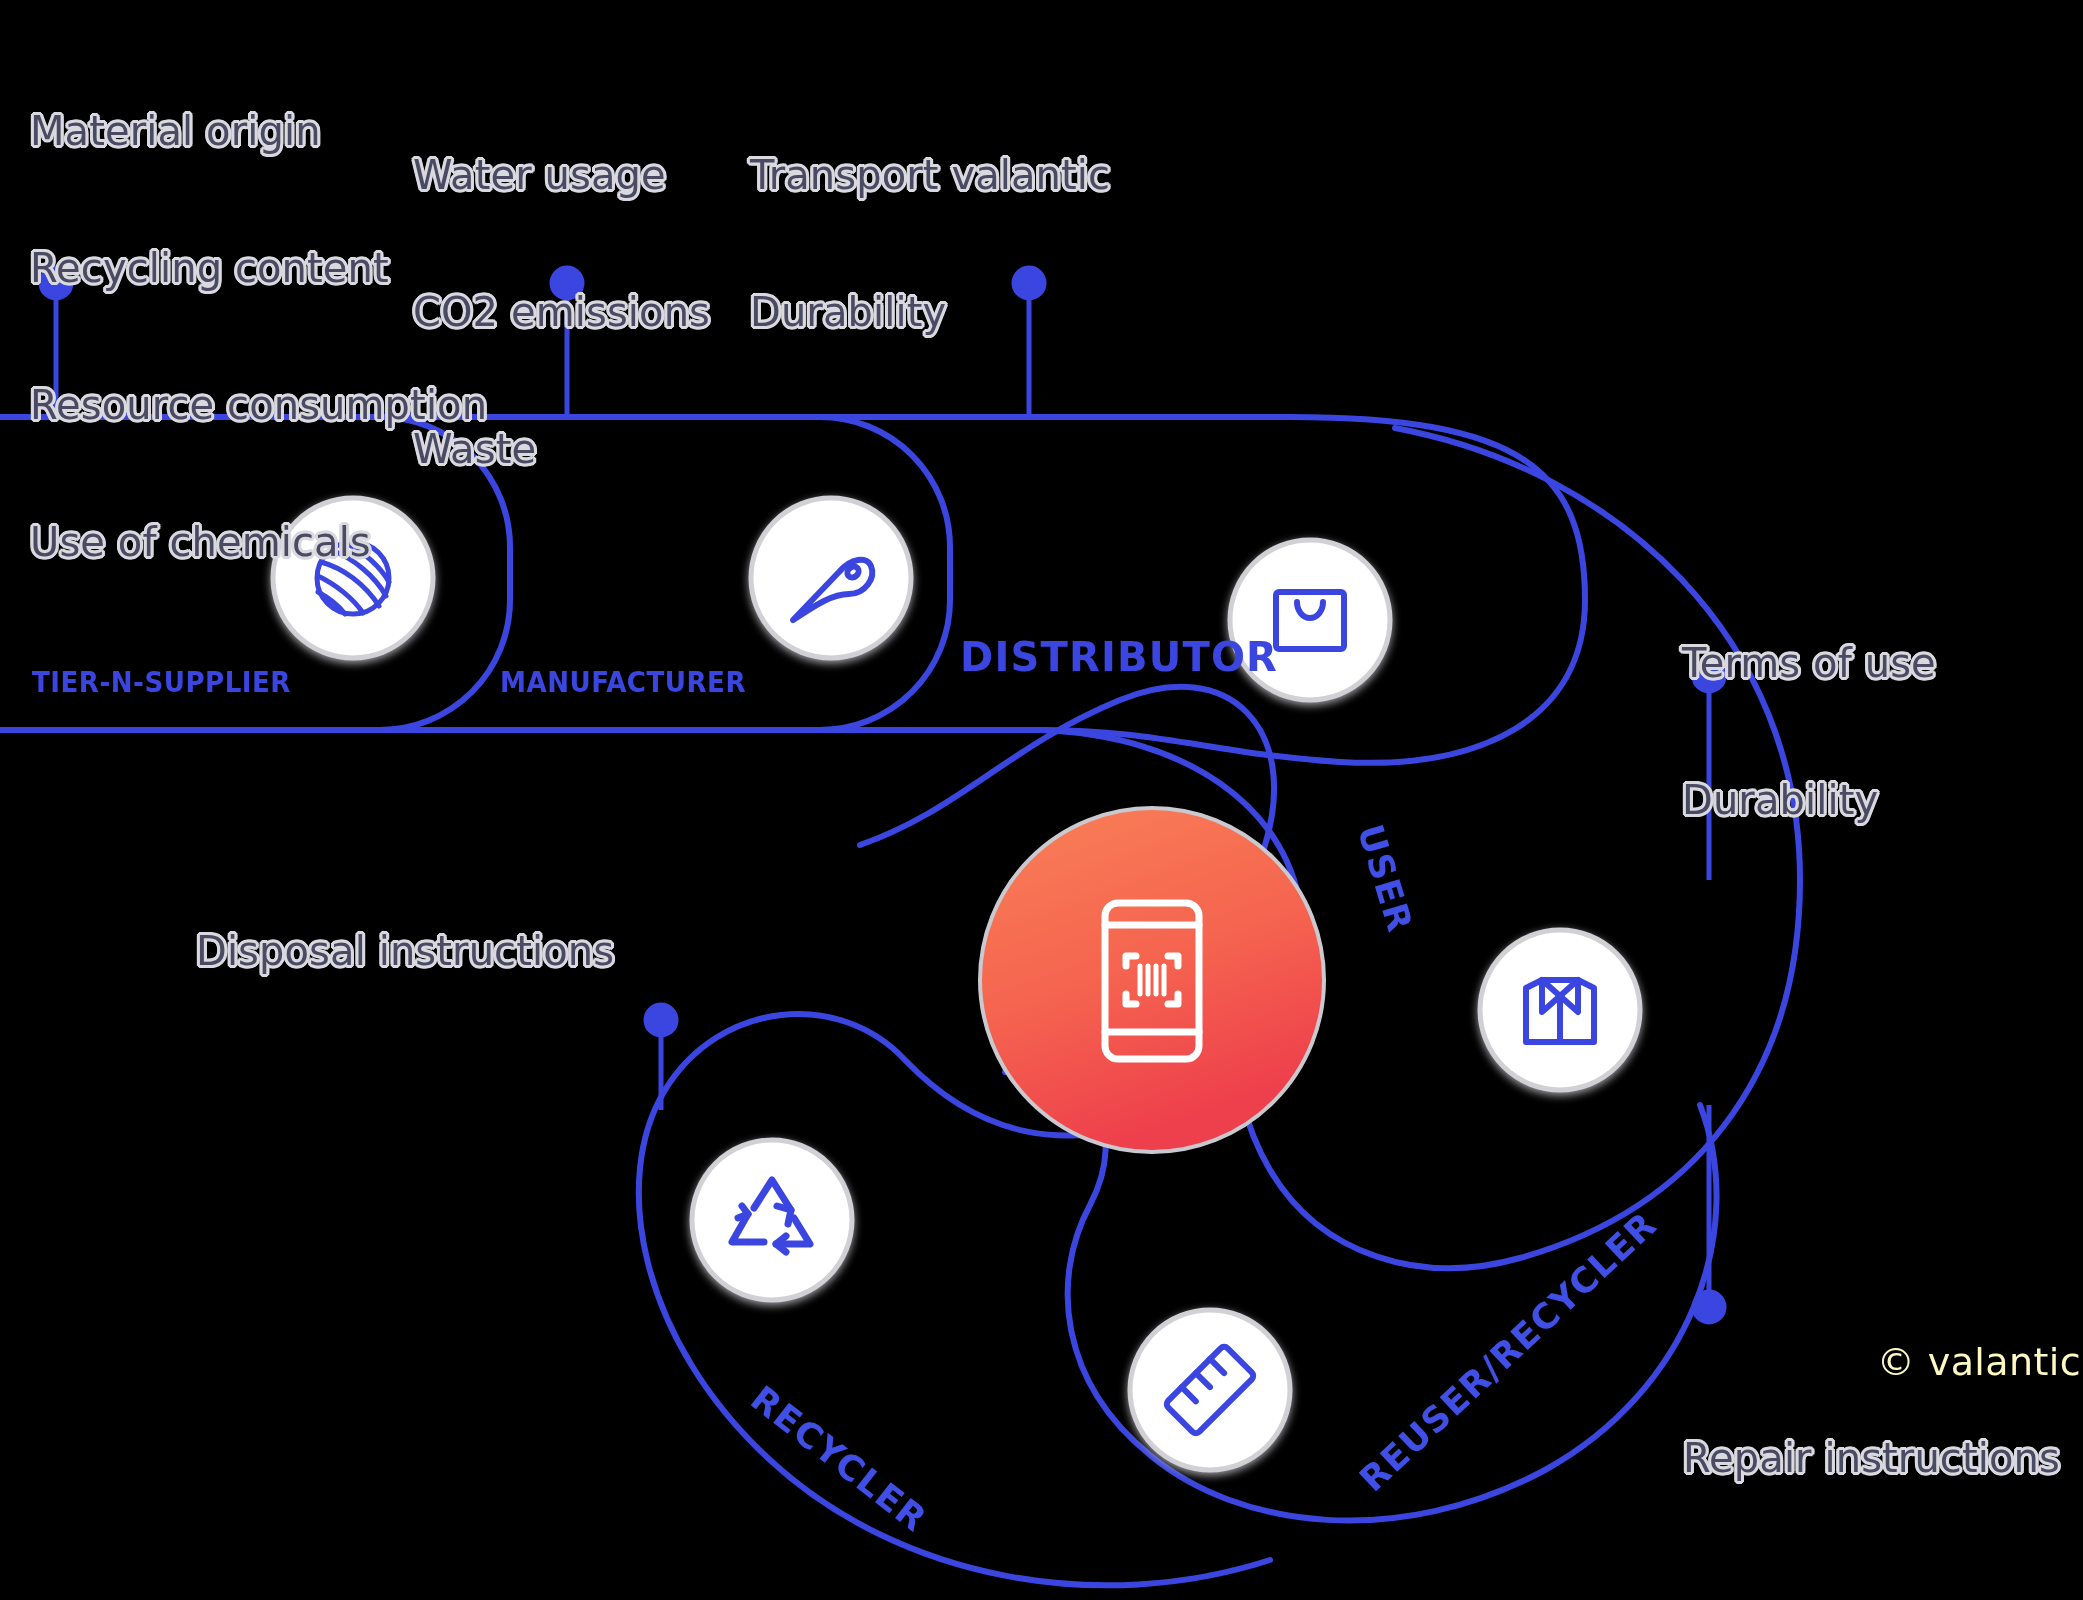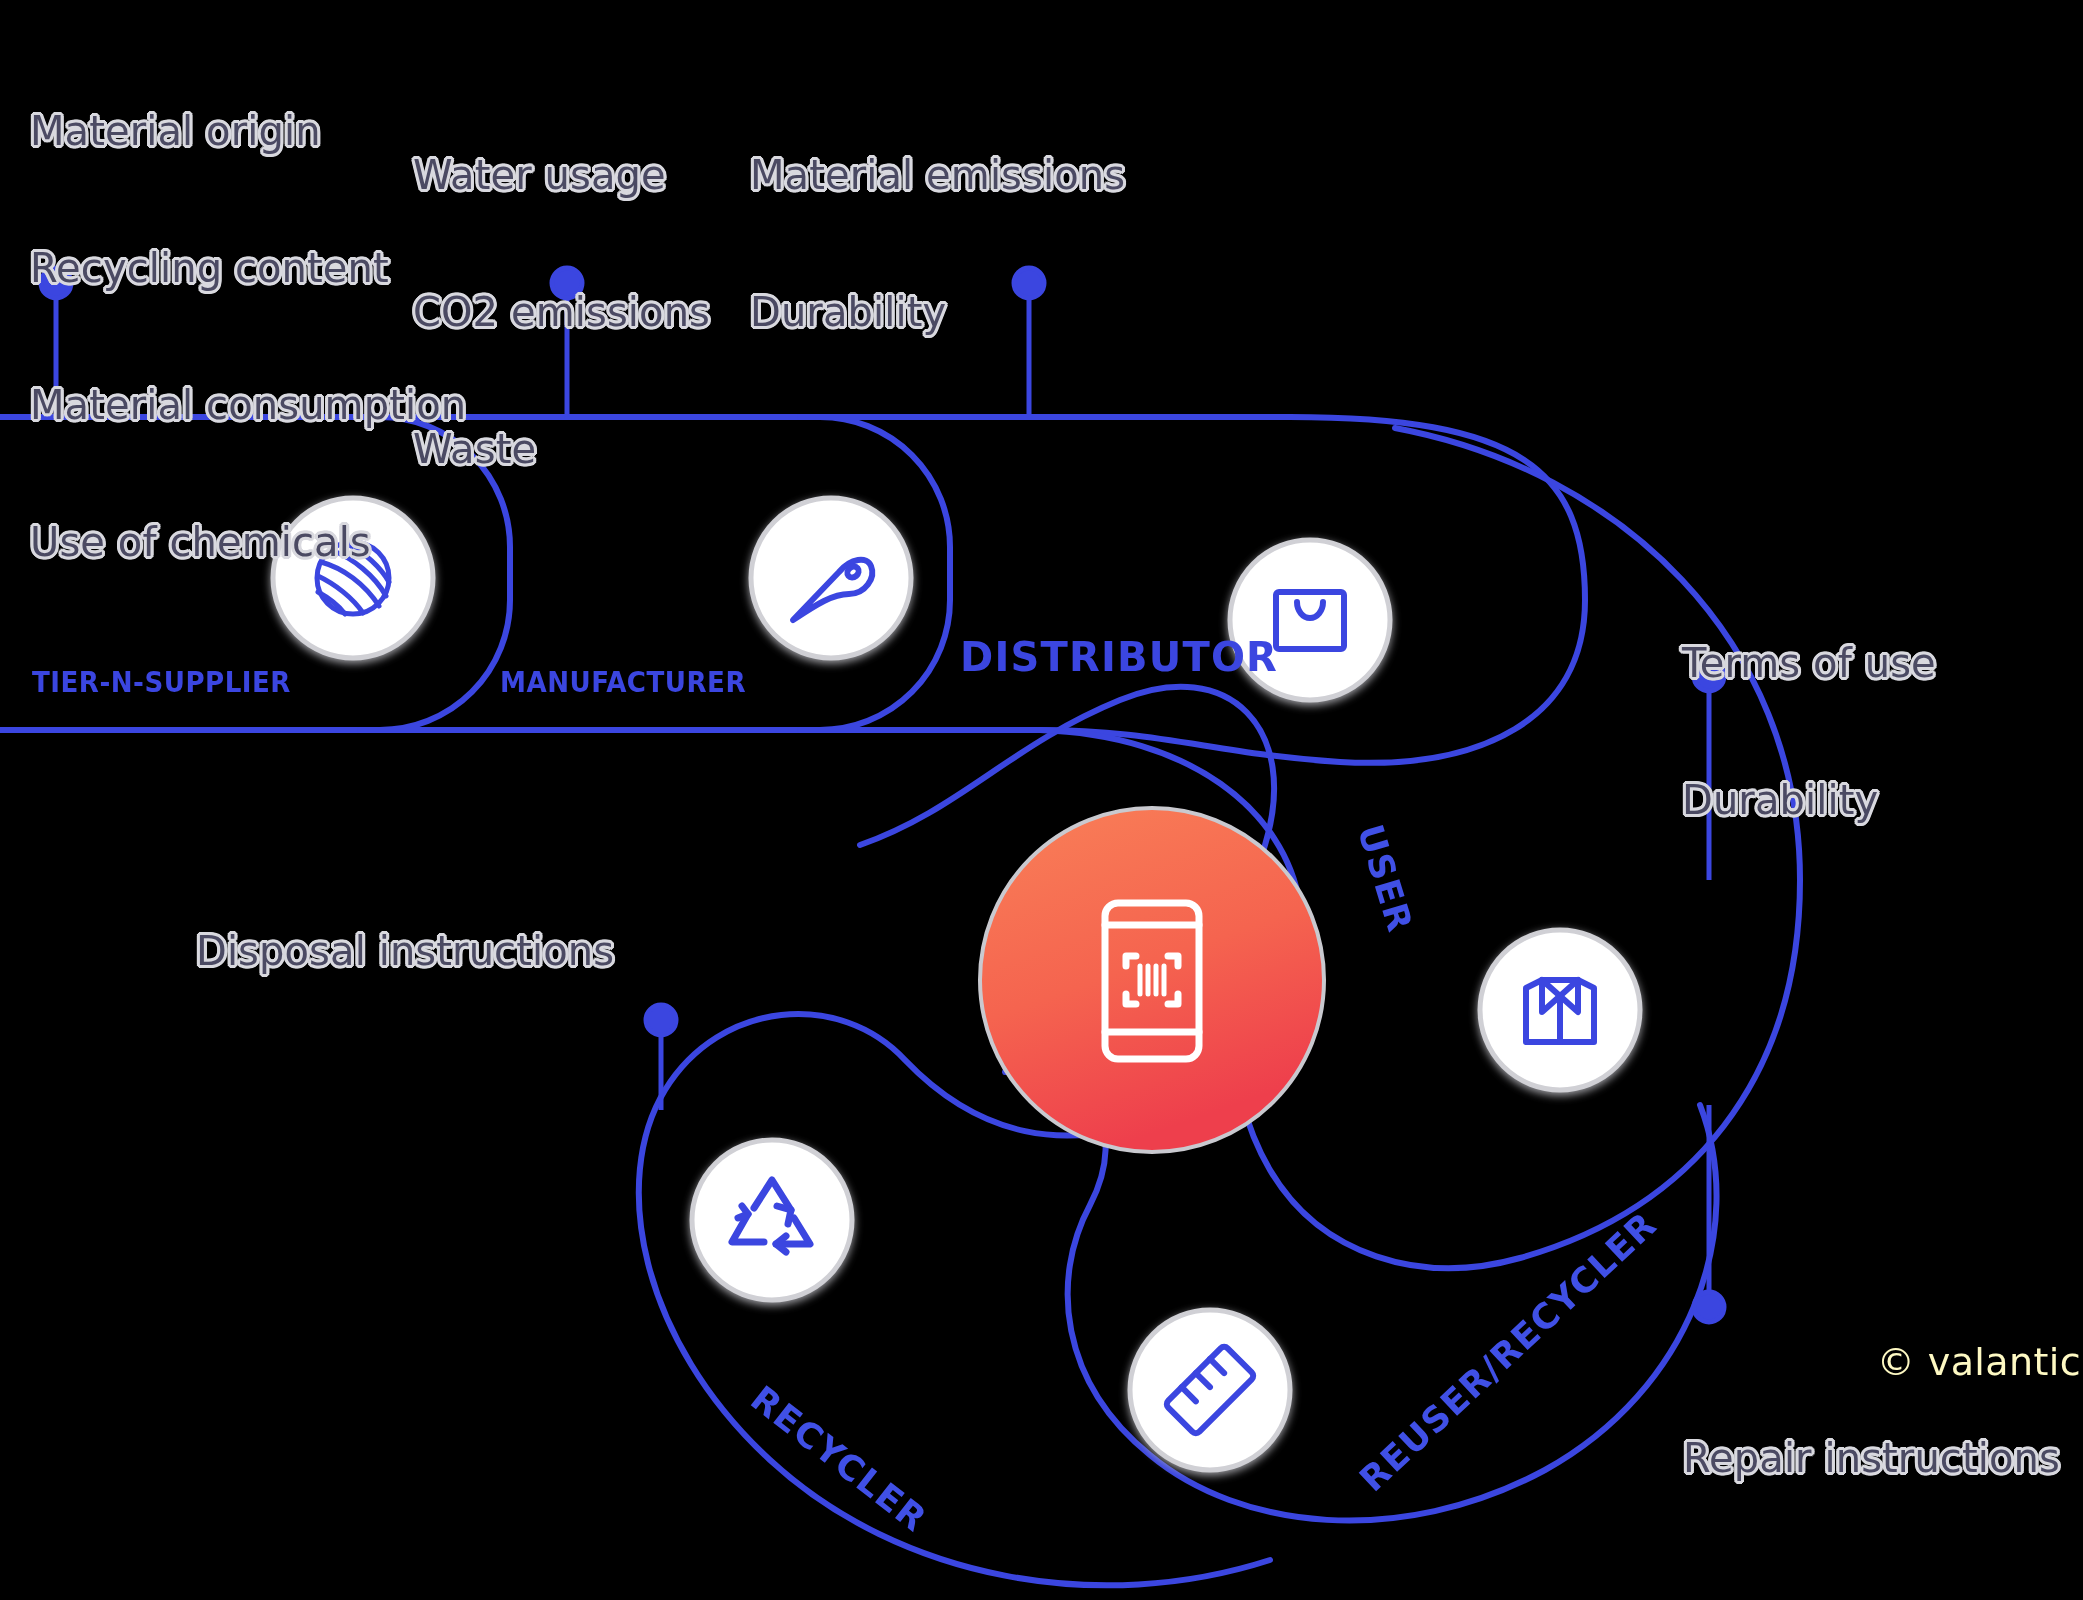--- a/index.html
+++ b/index.html
@@ -211,32 +211,32 @@
         <line x1="-4" y1="-14" x2="-4" y2="14" stroke-width="5"></line>
         <line x1="4" y1="-14" x2="4" y2="14" stroke-width="5"></line>
         <line x1="12" y1="-14" x2="12" y2="14" stroke-width="5"></line>
       </g>
     </g>
   </svg>
 
   <div class="anno" style="left:30px;top:18px;">
     <div>Material origin</div>
     <div>Recycling content</div>
-    <div>Material consumption</div>
+    <div>Resource consumption</div>
     <div>Use of chemicals</div>
   </div>
 
   <div class="anno" style="left:413px;top:62px;">
     <div>Water usage</div>
     <div>CO2 emissions</div>
     <div>Waste</div>
   </div>
 
   <div class="anno" style="left:750px;top:62px;">
-    <div>Material emissions</div>
+    <div>Transport valantic</div>
     <div>Durability</div>
   </div>
 
   <div class="anno" style="left:1682px;top:550px;">
     <div>Terms of use</div>
     <div>Durability</div>
   </div>
 
   <div class="anno" style="left:1683px;top:1345px;">
     <div>Repair instructions</div>

